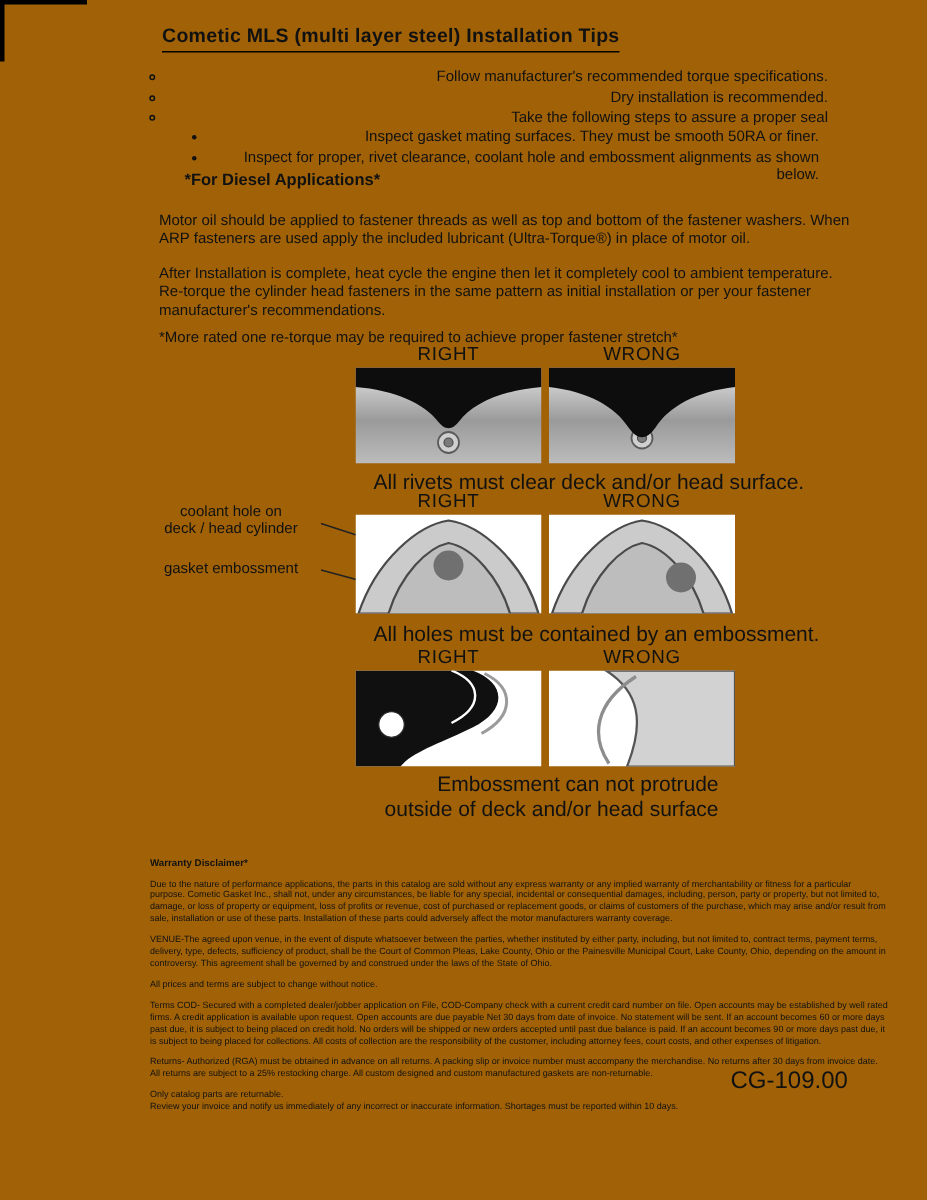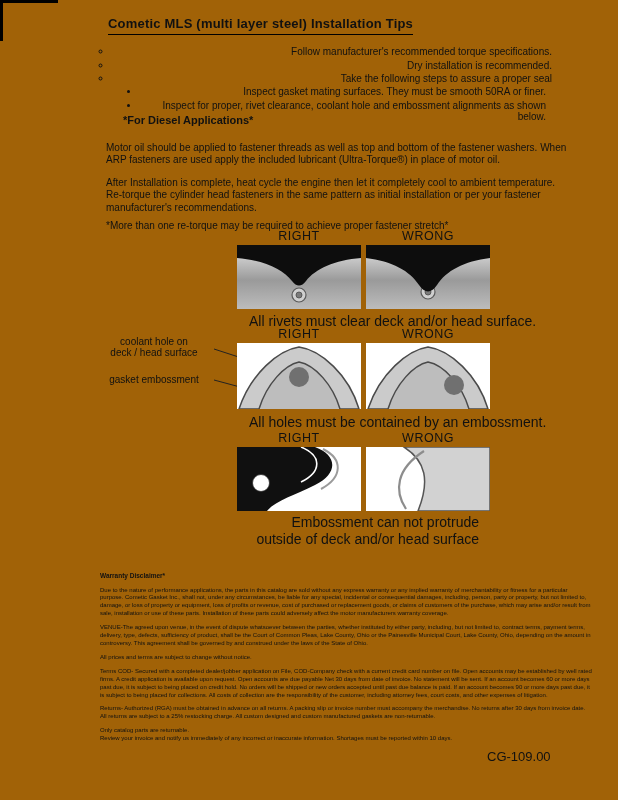--- a/index.html
+++ b/index.html
@@ -33,21 +33,21 @@
   .panel { position:absolute; width:124px; }
   .panel svg { display:block; width:124px; }
   .p-left  { left:237px; }
   .p-right { left:366px; }
   .caption { position:absolute; left:249px; font-size:14px; line-height:1.2;text-align:right; }
   .ann-label { position:absolute; left:96px; width:116px; text-align:center; font-size:10px; line-height:1.12; }
   .ann-lines { position:absolute; left:120px; top:330px; width:190px; height:80px; pointer-events:none; }
   .legal { position:absolute; left:100px; top:572px; width:492px; font-size:6px; line-height:1.32; }
   .legal-heading { font-weight:bold; font-size:6.5px; margin:0 0 5px 0; }
   .legal p { margin:0 0 6px 0; }
-  .doc-code { position:absolute; left:487px; top:749px; font-size:13px; }
+  .doc-code { position:absolute; left:487px; top:712px; font-size:16px; }
 </style>
 </head>
 <body>
 
 <div class="page">
 
   <div class="corner-mark"></div>
 
   <h1 class="title">Cometic MLS (multi layer steel) Installation Tips</h1>
 
@@ -60,21 +60,21 @@
           <li><span>Inspect gasket mating surfaces.  They must be smooth 50RA or finer.</span></li>
           <li><span>Inspect for proper, rivet clearance, coolant hole and embossment alignments as shown below.</span></li>
         </ul>
       </li>
     </ul>
   </div>
 
   <h2 class="diesel-heading">*For Diesel Applications*</h2>
   <p class="para para2">After Installation is complete, heat cycle the engine then let it completely cool to ambient temperature. Re-torque the cylinder head fasteners in the same pattern as initial installation or per your fastener manufacturer's recommendations.</p>
   <p class="para para1">Motor oil should be applied to fastener threads as well as top and bottom of the fastener washers. When ARP fasteners are used apply the included lubricant (Ultra-Torque®) in place of motor oil.</p>
-  <p class="para note">*More than one re-torque may be required to achieve proper fastener stretch*</p>
+  <p class="para note">*More rated one re-torque may be required to achieve proper fastener stretch*</p>
 
   <div class="dia-label dl-right" style="top:229px">RIGHT</div>
   <div class="dia-label dl-wrong" style="top:229px">WRONG</div>
 
   <div class="panel p-left" style="top:245px">
     <svg viewBox="0 0 124 64" width="124" height="64">
       <defs>
         <linearGradient id="gr1a" x1="0" y1="0" x2="0" y2="1">
           <stop offset="0" stop-color="#e6e6e6"></stop>
             <stop offset="0.55" stop-color="#9a9a9a"></stop>
@@ -102,21 +102,21 @@
       <path d="M0,0 H124 V13 C98,16 80,26 71,40 Q62,53 53,40 C44,26 26,16 0,13 Z" fill="#0d0d0d"></path>
     </svg>
   </div>
   <div class="caption" style="top:313px">All rivets must clear deck and/or head surface.</div>
 
   <div class="dia-label dl-right" style="top:327px">RIGHT</div>
   <div class="dia-label dl-wrong" style="top:327px">WRONG</div>
 
   <div class="ann-label" style="top:336px">
     <div>coolant hole on</div>
-    <div>deck / head surface</div>
+    <div>deck / head cylinder</div>
   </div>
   <div class="ann-label" style="top:374px">
     <div>gasket embossment</div>
   </div>
   <svg class="ann-lines" viewBox="0 0 190 80">
     <line x1="94" y1="19" x2="174" y2="45" stroke="#222" stroke-width="1"></line>
     <line x1="94" y1="50" x2="146" y2="64" stroke="#222" stroke-width="1"></line>
   </svg>
 
   <div class="panel p-left" style="top:343px">

